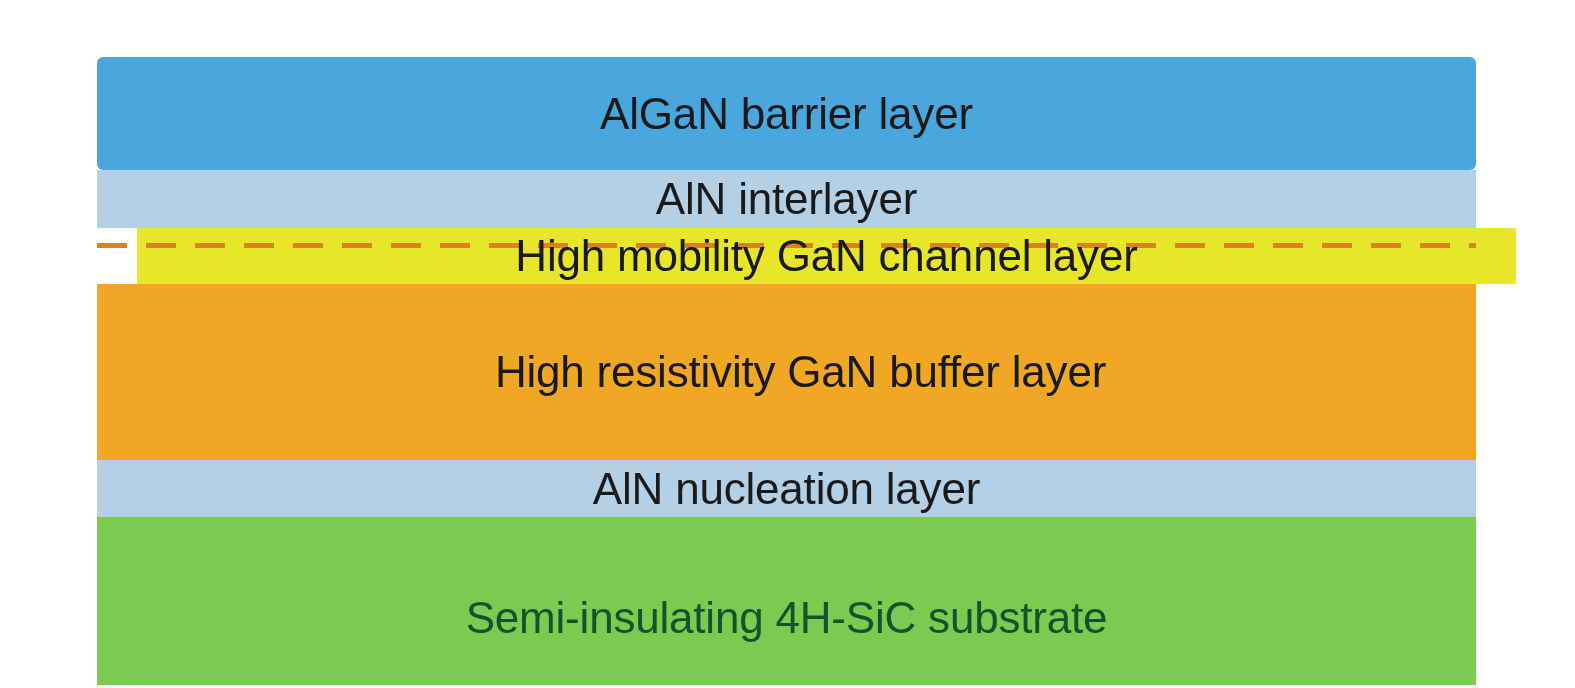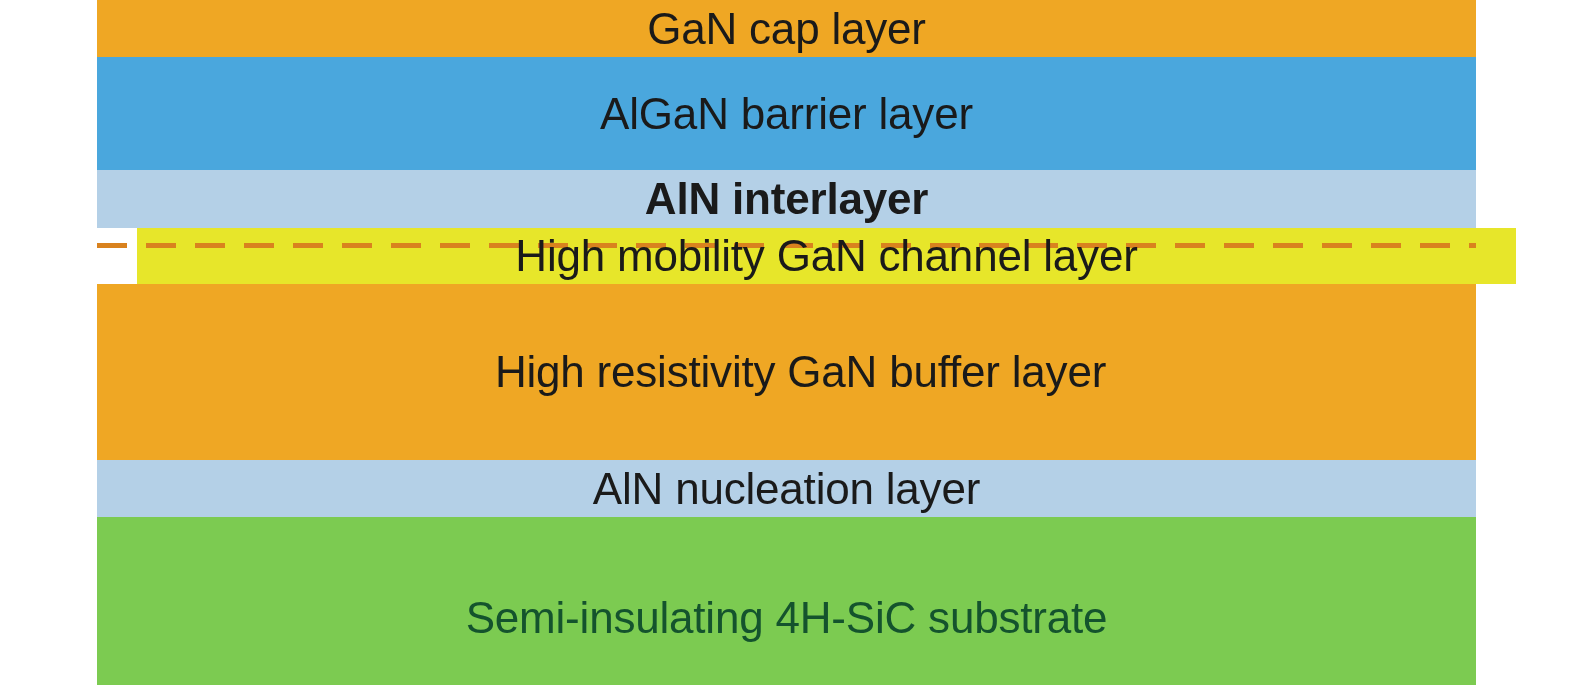--- a/index.html
+++ b/index.html
@@ -33,22 +33,22 @@
     font-family: "Liberation Sans", sans-serif;
     color: #1a1a1a;
     font-size: 44px;
     line-height: 1.0;
     white-space: nowrap;
     letter-spacing: -0.2px;
     text-align: center;
   }
   
   #layer-gan-cap        { top: 0px;   height: 57px;  }
-  #layer-algan-barrier  { top: 57px;  height: 113px; }
-  #layer-aln-interlayer { top: 170px; height: 58px; font-weight: bold;  }
+  #layer-algan-barrier  { top: 57px;  height: 113px; border-radius: 6px; }
+  #layer-aln-interlayer { top: 170px; height: 58px;  }
   #layer-gan-channel    { top: 228px; height: 56px;  }
   #layer-gan-buffer     { top: 284px; height: 176px; padding-left: 28px; }
   #layer-aln-nucleation { top: 460px; height: 57px;  }
   #layer-sic-substrate  { top: 517px; height: 168px; }
 
   
   #layer-gan-channel .layer-label {
     position: relative;
     z-index: 6;
     overflow: visible;
@@ -87,23 +87,20 @@
     color: #ee1c12;
     white-space: nowrap;
     letter-spacing: -0.2px;
   }
 </style>
 </head>
 <body>
 
 <div id="stack-figure" style="background: rgb(255, 255, 255);">
 
-  <div class="layer" id="layer-gan-cap" style="top: 0px; height: 57px; background: rgb(239, 167, 36); left: 97px; width: 1379px;">
-    <span class="layer-label" style="color: rgb(26, 26, 26);">GaN cap layer</span>
-  </div>
 
   <div class="layer" id="layer-algan-barrier" style="top: 57px; height: 113px; background: rgb(74, 167, 221); left: 97px; width: 1379px;">
     <span class="layer-label" style="color: rgb(26, 26, 26);">AlGaN barrier layer</span>
   </div>
 
   <div class="layer" id="layer-aln-interlayer" style="top: 170px; height: 58px; background: rgb(180, 208, 231); left: 97px; width: 1379px;">
     <span class="layer-label" style="color: rgb(26, 26, 26);">AlN interlayer</span>
   </div>
 
   <div class="layer" id="layer-gan-channel" style="top: 228px; height: 56px; background: rgb(231, 230, 42); left: 97px; width: 1379px;">

